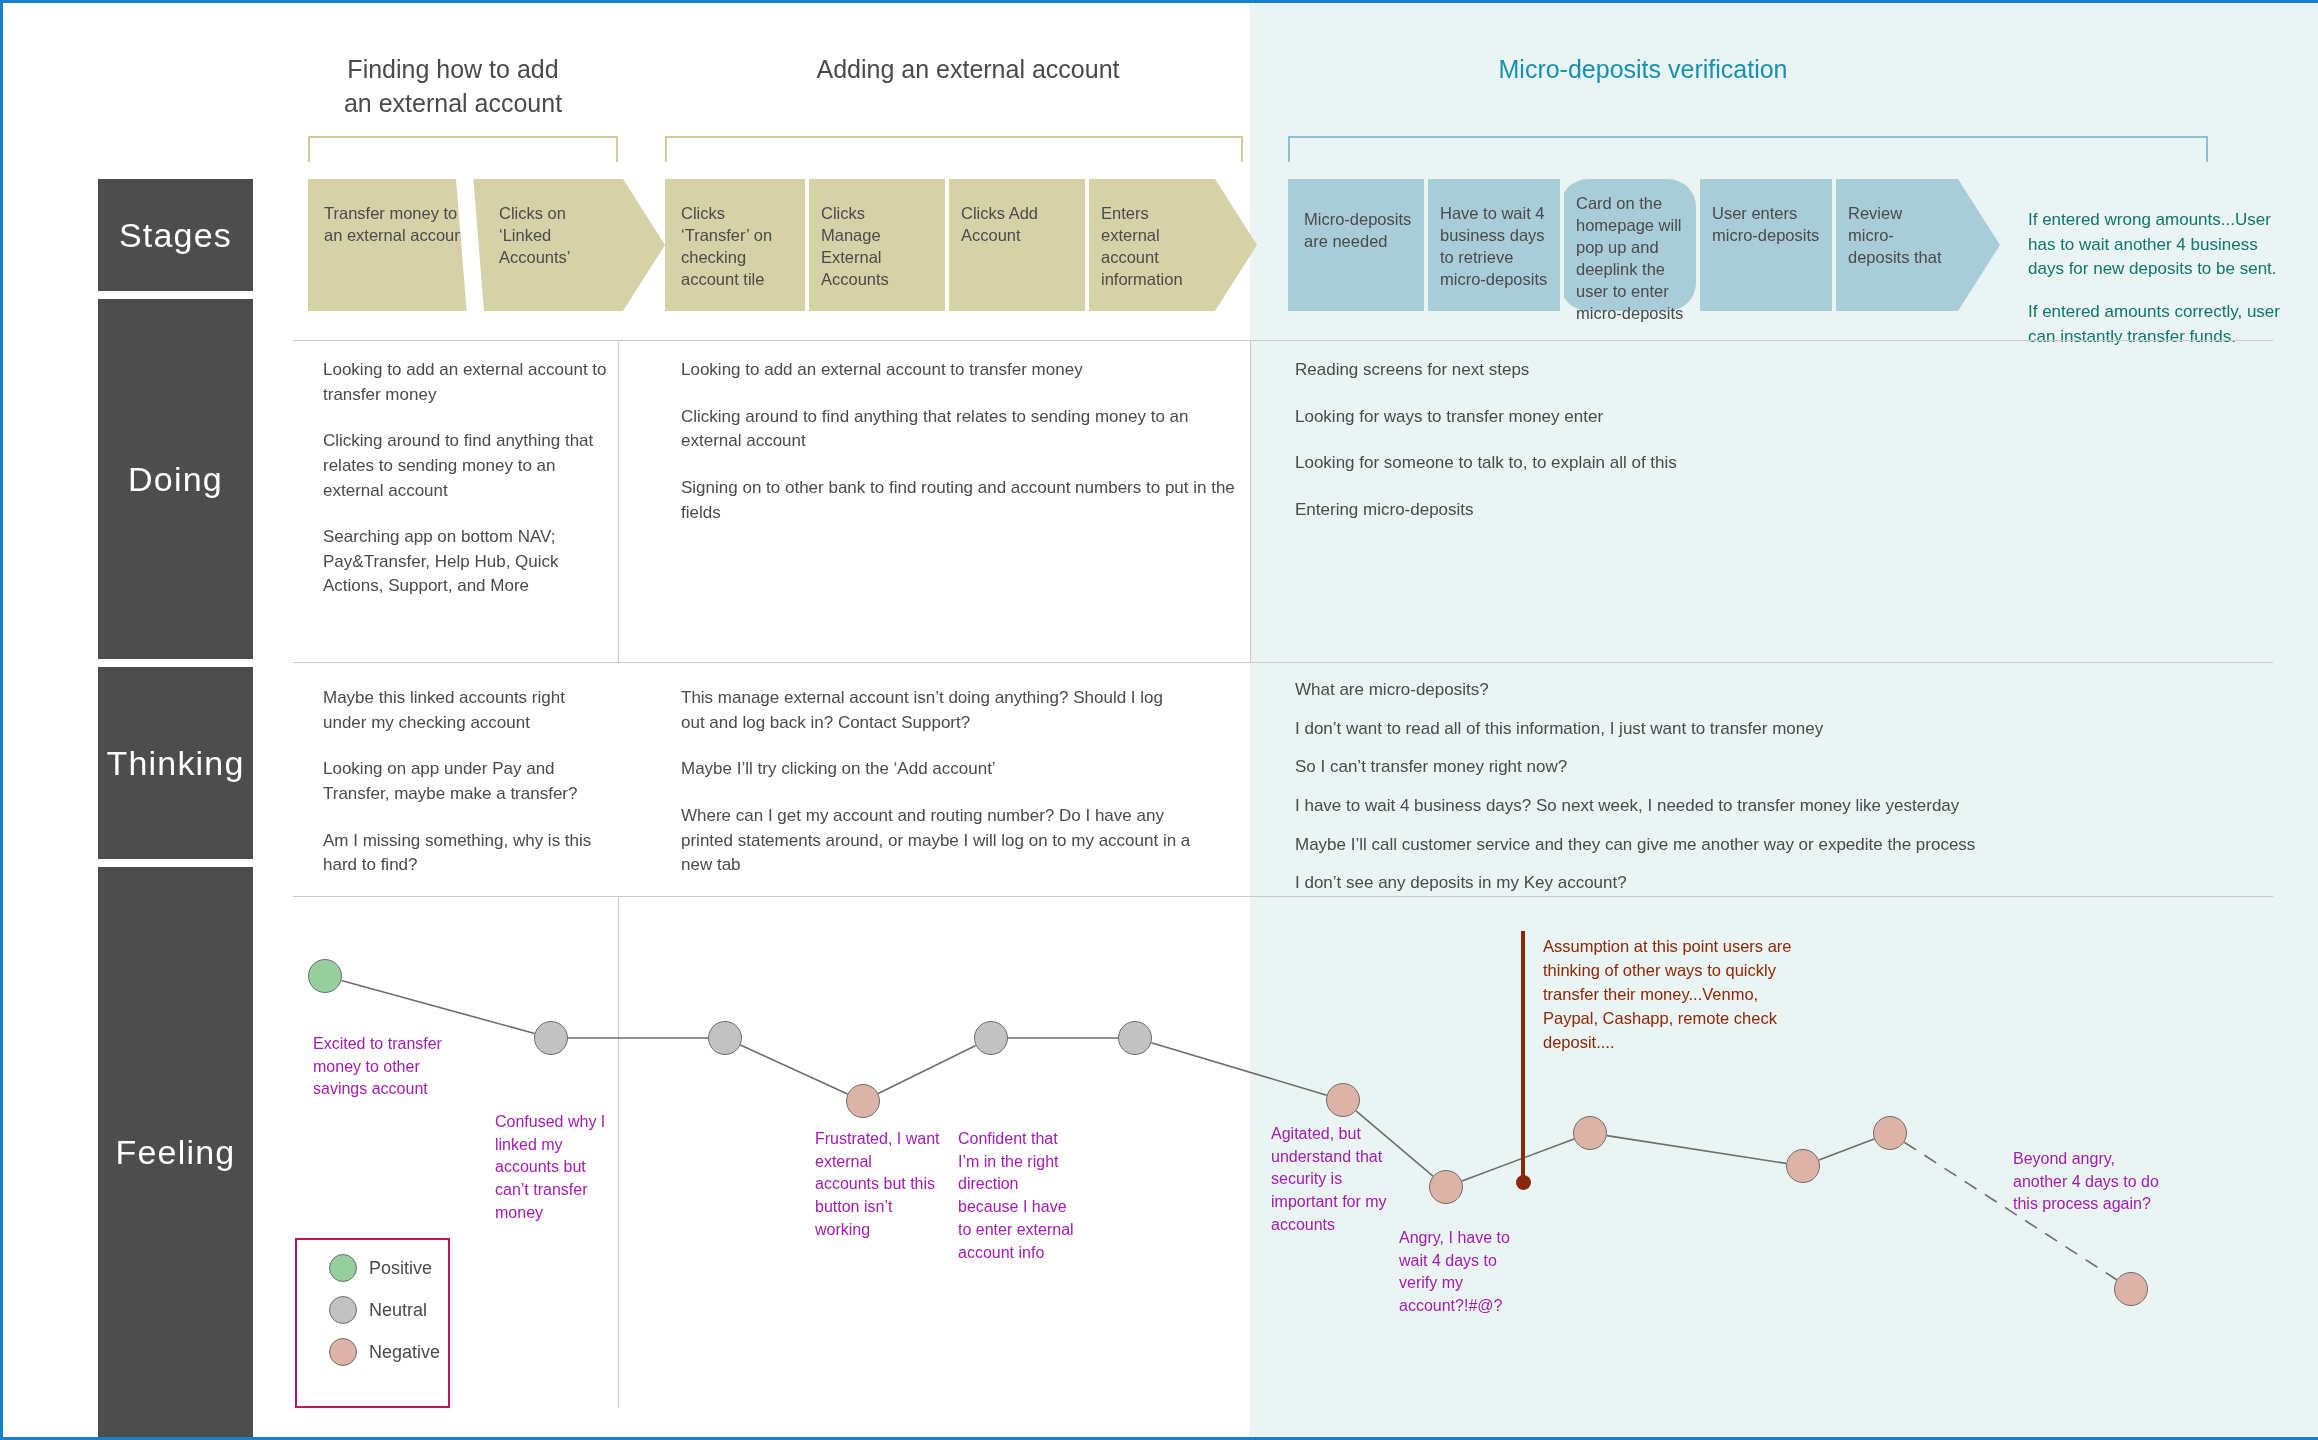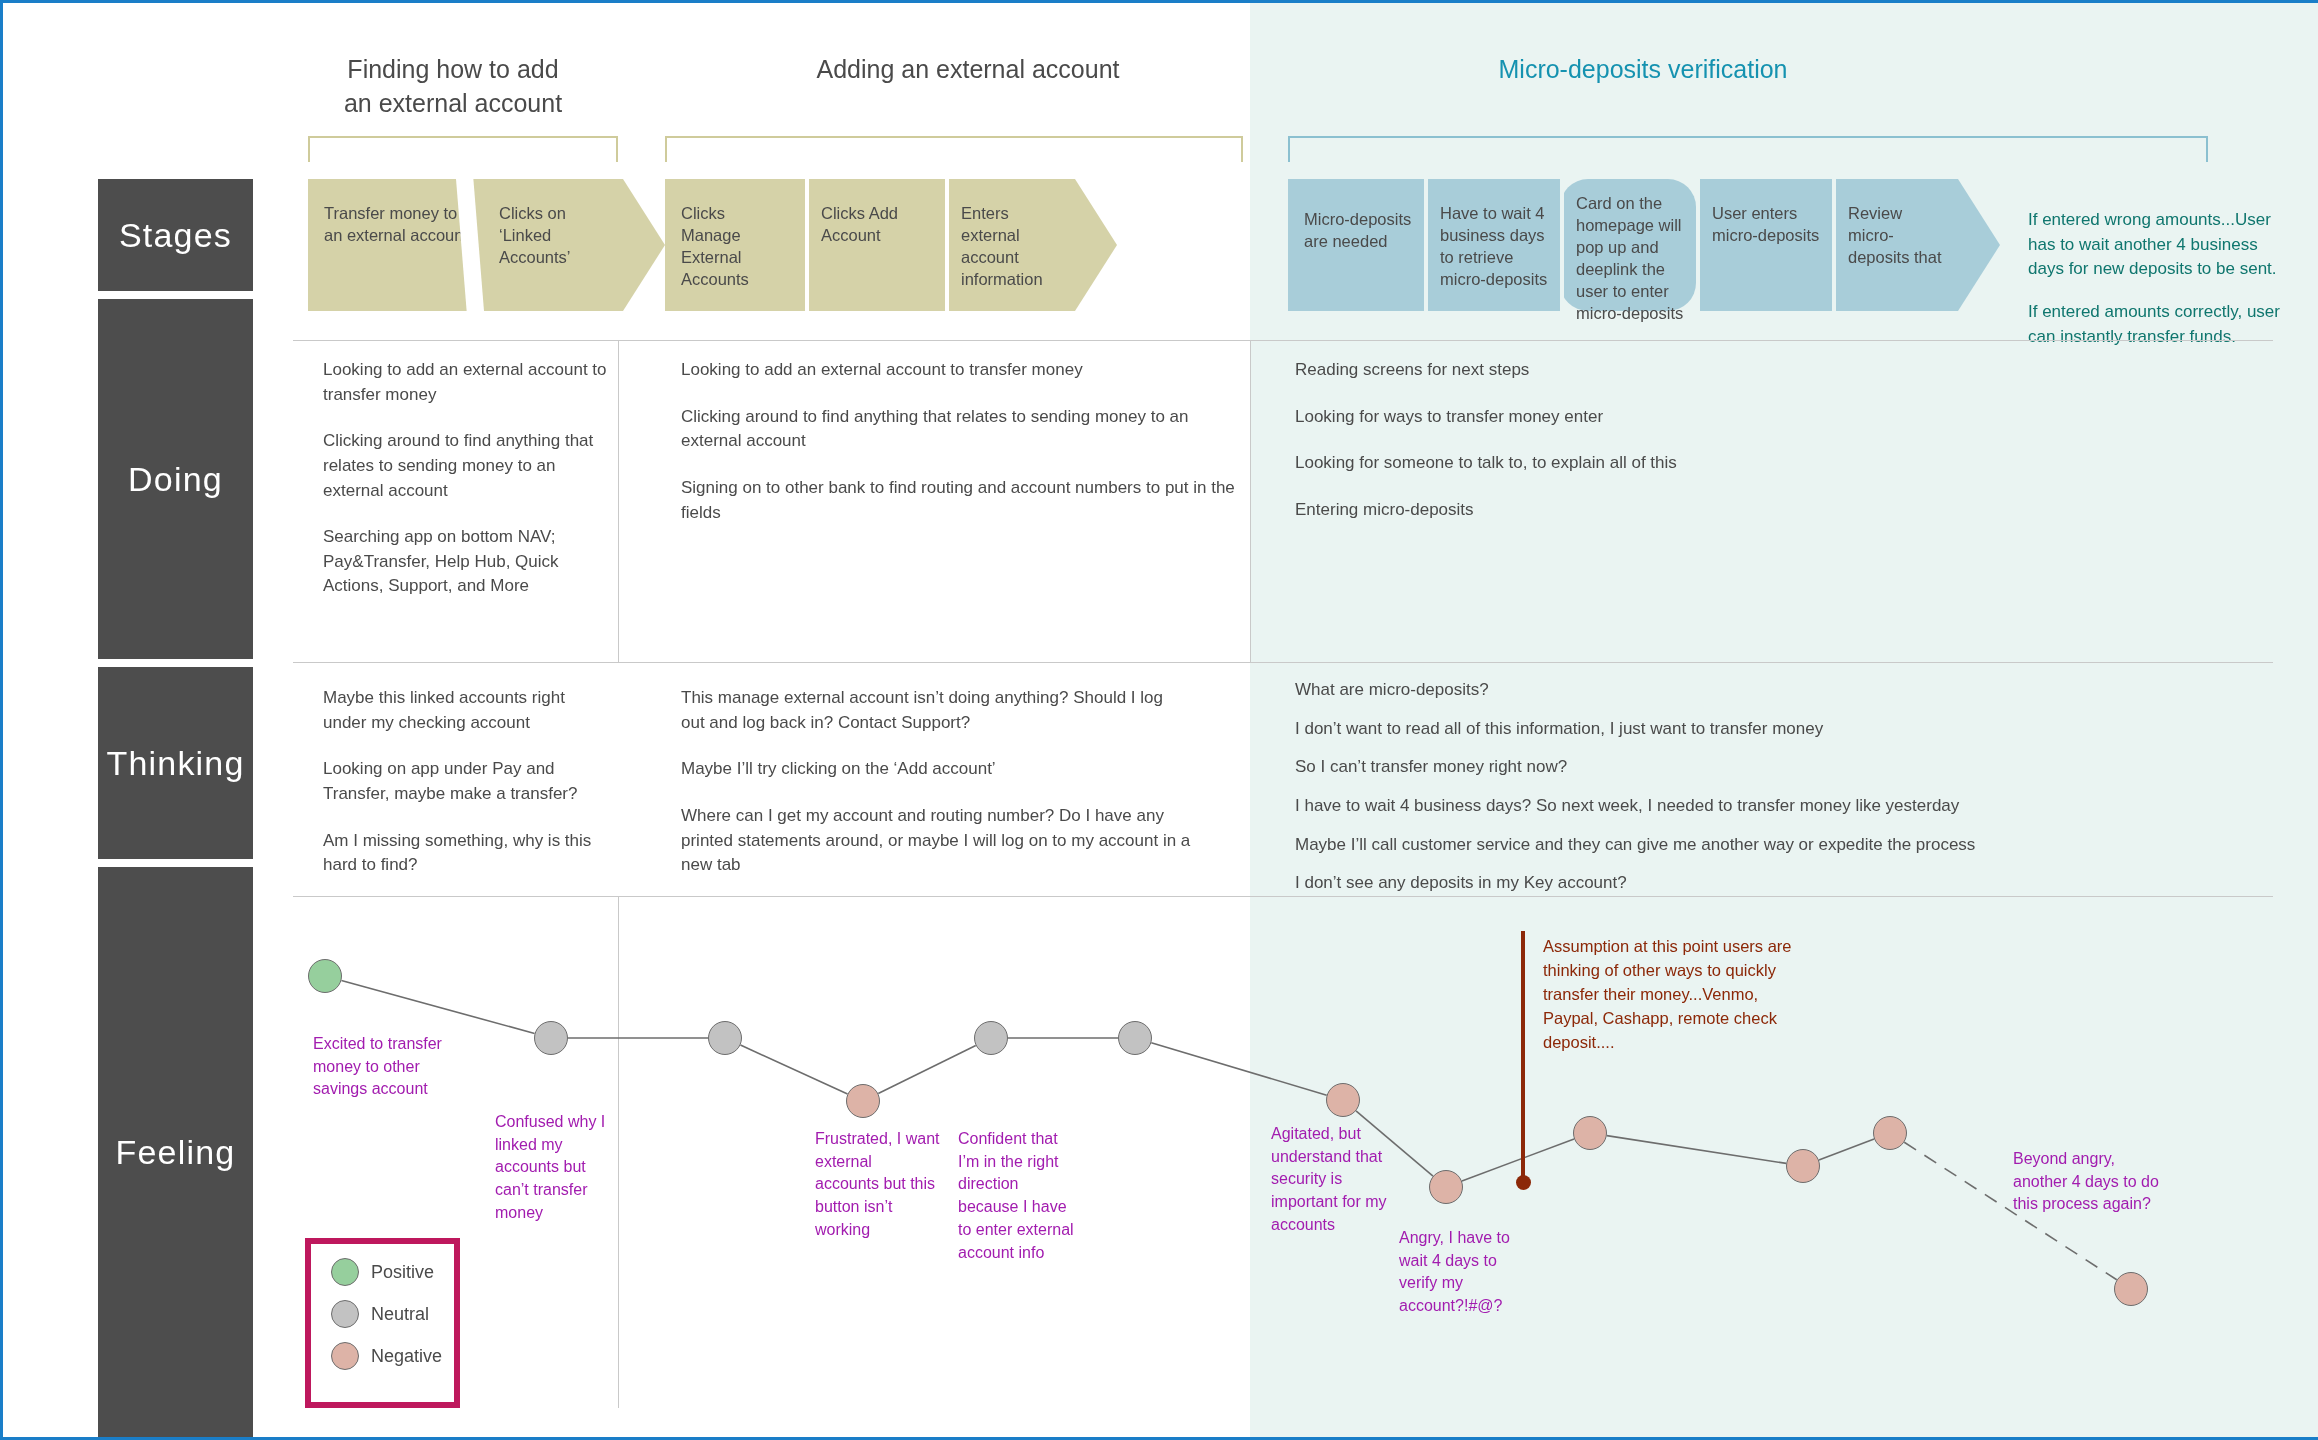--- a/index.html
+++ b/index.html
@@ -141,23 +141,23 @@
     position:absolute; left:1513px; top:1172px; width:15px; height:15px;
     border-radius:50%; background:#8c2808;
   }
   #assumption-text {
     position:absolute; left:1540px; top:932px; width:255px;
     font-size:16.5px; color:#8c2808; line-height:1.45;
   }
 
   
   #legend {
-    position:absolute; left:302px; top:1235px; width:155px; height:170px;
-    background:#ffffff; border:6px solid #be185d;
-    padding:14px 0 0 20px;
+    position:absolute; left:292px; top:1235px; width:155px; height:170px;
+    background:#ffffff; border:2px solid #be185d;
+    padding:14px 0 0 32px;
   }
   .legend-row { display:flex; align-items:center; margin-bottom:14px; }
   .legend-dot {
     width:28px; height:28px; border-radius:50%;
     border:1.5px solid #6d6d6d; margin-right:12px;
   }
   .legend-label { font-size:18px; color:#4a4a4a; }
 </style>
 </head>
 <body>
@@ -187,20 +187,24 @@
       <span class="txt">Transfer money to an external account</span>
       <span class="notch"></span>
     </div>
     <div class="stage stage-olive" style="width:140px;padding-right:10px;">
       <span class="txt">Clicks on ‘Linked Accounts’</span>
     </div>
     <div class="arrow-head arrow-head-olive" style="position:relative;"></div>
   </div>
 
   <div class="stage-group" id="stage-group-2">
+    <div class="stage stage-olive" style="width:140px;padding-right:12px;">
+      <span class="txt">Clicks ‘Transfer’ on checking account tile</span>
+      <span class="gap-line"></span>
+    </div>
     <div class="stage stage-olive" style="width:140px;padding-right:28px;">
       <span class="txt">Clicks Manage External Accounts</span>
       <span class="gap-line"></span>
     </div>
     <div class="stage stage-olive" style="width:140px;padding-right:12px;">
       <span class="txt">Clicks Add Account</span>
       <span class="gap-line"></span>
     </div>
     <div class="stage stage-olive" style="width:130px;padding-right:10px;">
       <span class="txt">Enters external account information</span>

